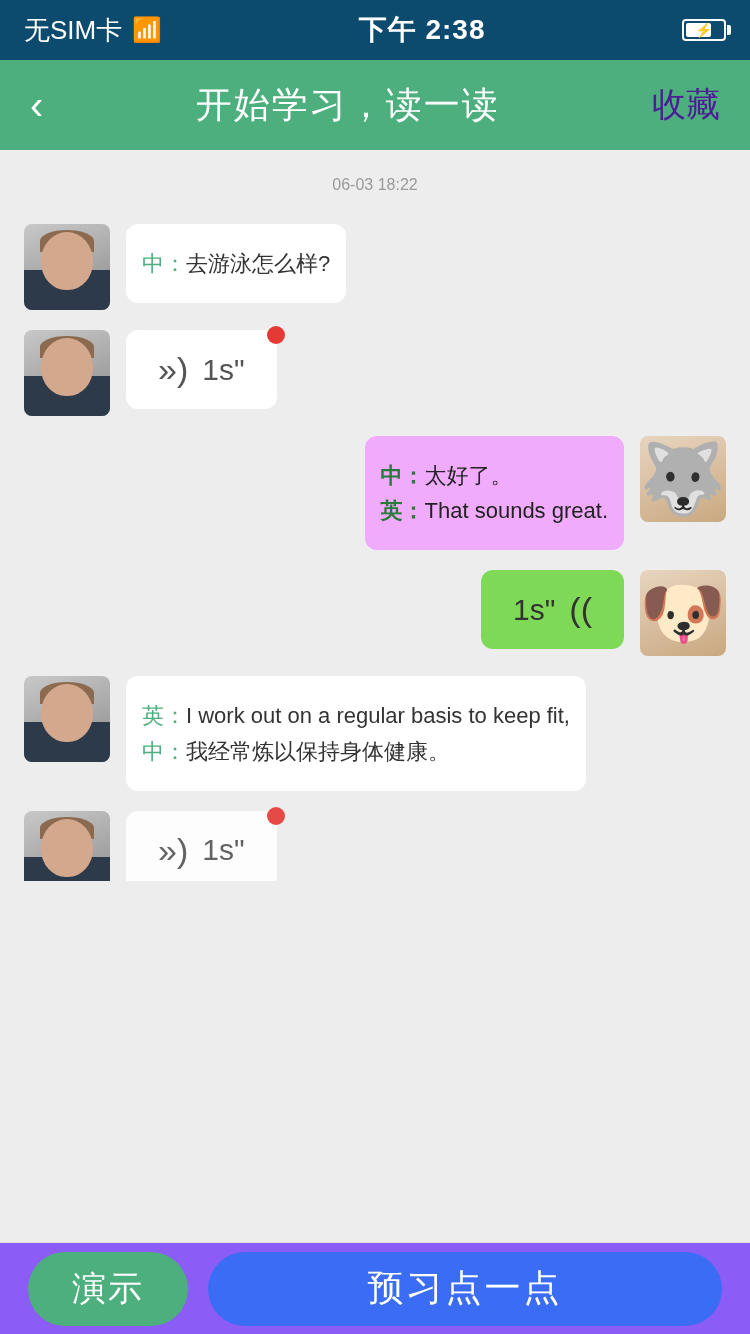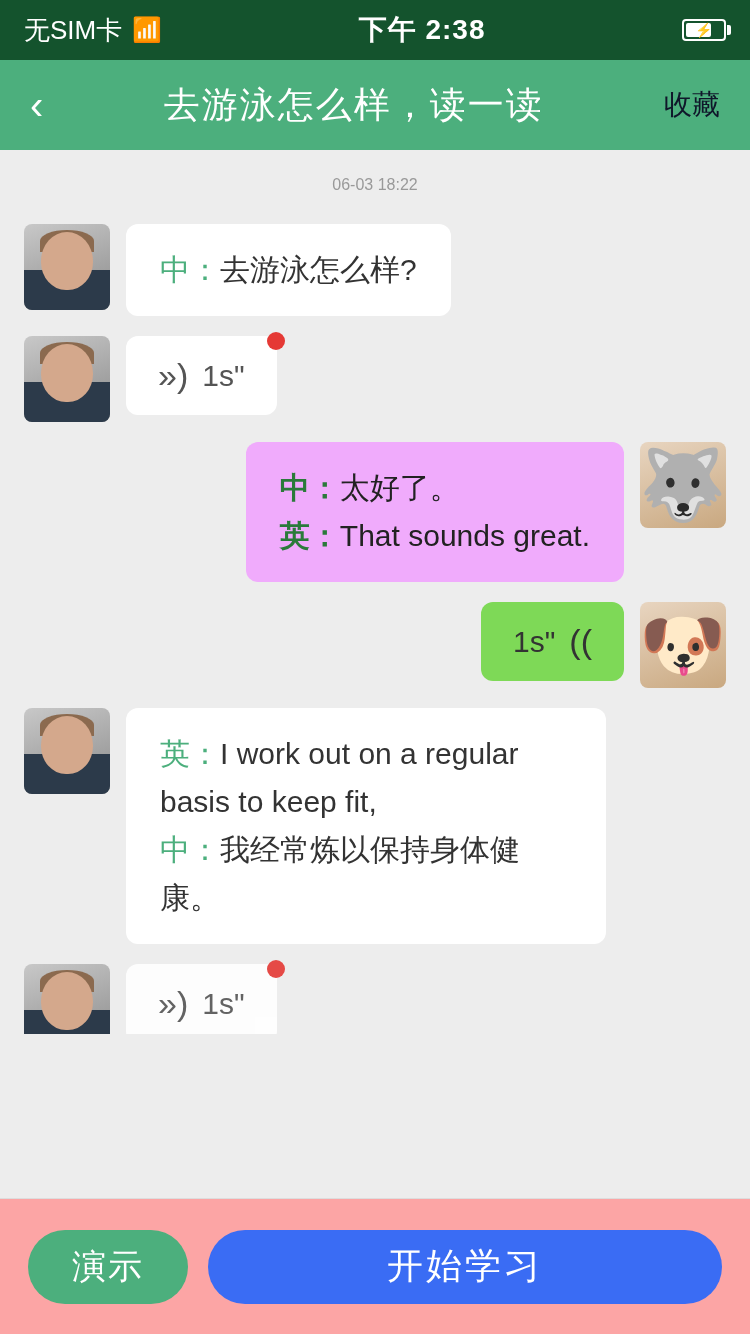--- a/index.html
+++ b/index.html
@@ -10,21 +10,21 @@
       background: #ededed;
       font-family: -apple-system, "PingFang SC", "Helvetica Neue", Arial, sans-serif;
       position: relative;
       overflow-x: hidden;
     }
 
     
     .status-bar {
       width: 100%;
       height: 60px;
-      background: #14532d;
+      background: #0c4a6e;
       display: flex;
       align-items: center;
       justify-content: space-between;
       padding: 0 24px;
     }
     .status-left {
       display: flex;
       align-items: center;
       gap: 10px;
       color: #fff;
@@ -96,22 +96,22 @@
       cursor: pointer;
       line-height: 1;
     }
     .nav-title {
       color: #fff;
       font-size: 36px;
       font-weight: 500;
       letter-spacing: 2px;
     }
     .nav-bookmark {
-      color: #0f172a;
-      font-size: 28px;
+      color: #4c1d95;
+      font-size: 34px;
       cursor: pointer;
     }
 
     
     .chat-area {
       width: 100%;
       background: #ededed;
       padding: 0 0 20px 0;
       min-height: calc(1334px - 60px - 90px - 110px);
     }
@@ -183,24 +183,24 @@
     }
 
     .avatar-dog {
       background: linear-gradient(160deg, #e8d5c0 0%, #c9a880 100%);
       position: relative;
     }
 
     .bubble {
       background: #fff;
       border-radius: 12px;
-      padding: 22px 34px;
+      padding: 22px 16px;
       max-width: 480px;
       position: relative;
-      font-size: 30px;
+      font-size: 22px;
       line-height: 1.6;
       color: #333;
     }
     .bubble.green {
       background: #f0abfc;
       color: #222;
     }
 
     .bubble .zh-label {
       color: #4caf7d;
@@ -253,22 +253,22 @@
     .audio-icon.right {
       color: #333;
     }
 
     
     .bottom-bar {
       position: fixed;
       bottom: 0;
       left: 0;
       width: 750px;
-      height: 136px;
-      background: #fca5a5;
+      height: 92px;
+      background: #8b5cf6;
       display: flex;
       align-items: center;
       justify-content: space-between;
       padding: 0 28px;
       gap: 20px;
       border-top: 1px solid #ddd;
     }
     .btn-demo {
       background: #4caf7d;
       color: #fff;
@@ -314,21 +314,21 @@
   <div class="status-right">
     <div class="battery-icon">
       <div class="battery-fill"></div>
       <span class="bolt">⚡</span>
     </div>
   </div>
 </div>
 
 <div class="nav-bar">
   <span class="nav-back">‹</span>
-  <span class="nav-title">去游泳怎么样，读一读</span>
+  <span class="nav-title">开始学习，读一读</span>
   <span class="nav-bookmark">收藏</span>
 </div>
 
 <div class="chat-area">
 
   <div class="timestamp">06-03 18:22</div>
 
   <div class="msg-row left">
     <div class="avatar avatar-man">
       <div class="avatar-hair"></div>
@@ -401,14 +401,14 @@
       <span class="audio-icon">»)</span>
       <span>1s"</span>
       <span class="red-dot"></span>
     </div>
   </div>
 
 </div>
 
 <div class="bottom-bar">
   <button class="btn-demo">演示</button>
-  <button class="btn-start">开始学习</button>
+  <button class="btn-start">预习点一点</button>
 </div>
 
 </body></html>

